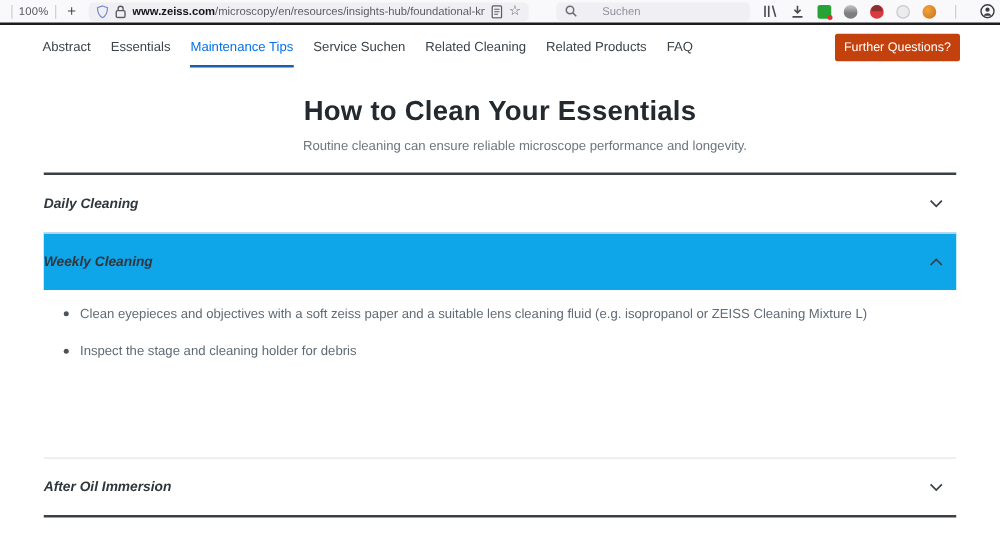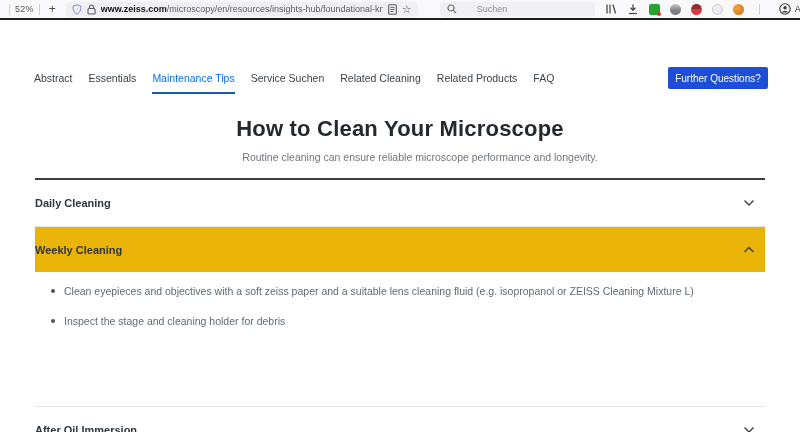--- a/index.html
+++ b/index.html
@@ -42,61 +42,61 @@
      border-radius:50%; background:#e03131;}
   .ext-gray{ background:linear-gradient(180deg,#c9c9c9 0%,#7e7e7e 60%);}
   .ext-red{ background:#d93a3f;}
   .ext-red::before{ content:""; position:absolute; left:1px; top:0; width:9px; height:5px;
      border-radius:5px 5px 0 0; background:#8c2f33;}
   .ext-pale{ background:#ececec; border:1px solid #c9c9ce;}
   .ext-orange{ background:radial-gradient(circle at 35% 35%, #f2a43c, #c96f17);}
   .account-wrap{ display:flex; align-items:center; gap:4px; margin-left:4px; color:#2f2f33;}
 
   
-  .site-nav{ position:relative; background:#fff; padding:12px 0 0 34px; height:37px;margin-top:40px;}
+  .site-nav{ position:relative; background:#fff; padding:12px 0 0 34px; height:37px;}
   .nav-tabs{ display:flex; gap:16px; list-style:none; }
   .nav-tab{ font-size:10.5px; color:#3c4349; padding-bottom:8px; cursor:pointer; }
   .nav-tab.active{ color:#0672e8; border-bottom:2px solid #1a5dab; }
   .cta-button{
     position:absolute; top:7px; right:32px; width:100px; height:22px;
-    background:#1d4ed8; color:#fff; font-size:10px; border:none; border-radius:2px;
+    background:#c2410c; color:#fff; font-size:10px; border:none; border-radius:2px;
     display:flex; align-items:center; justify-content:center; cursor:pointer;
     font-family:"Liberation Sans",sans-serif;
   }
 
   
   .article-header{ text-align:center; margin-top:19px; }
   .article-title{ font-size:22px; font-weight:bold; color:#23292e; letter-spacing:.2px;}
   .article-subtitle{ font-size:10.5px; color:#6e767d; margin-top:9px;margin-left:40px; }
 
   
   .accordion{ margin:15px 35px 0 35px; border-top:2px solid #3a4046; border-bottom:2px solid #3a4046;}
   .acc-row{
     height:46px; display:flex; align-items:center; justify-content:space-between;
-    padding-right:10px; cursor:pointer; background:#fff;
+    padding-right:10px; cursor:pointer; background:#fff;font-style:italic;
   }
-  .acc-row.expanded{ background:#eab308; }
+  .acc-row.expanded{ background:#0ea5e9; }
   .acc-row + .acc-row, .acc-content + .acc-row{ border-top:1px solid #e4e6e8; }
   .acc-label{ font-size:11px; font-weight:bold; color:#2f363c; }
   .acc-content{ background:#fff; height:134px; padding:13px 20px 0 15px; }
   .acc-content ul{ list-style:none; }
   .acc-content li{
     font-size:10.5px; color:#5f6b76; margin-bottom:18px; padding-left:14px; position:relative;
   }
   .acc-content li::before{
     content:""; position:absolute; left:1px; top:4px; width:4px; height:4px;
     border-radius:50%; background:#4a545d;
   }
 </style>
 </head>
 <body>
 
 <div class="browser-bar">
   <span class="tb-divider"></span>
-  <span class="zoom-indicator">52%</span>
+  <span class="zoom-indicator">100%</span>
   <span class="tb-divider"></span>
   <span class="newtab-btn">+</span>
 
   <div class="urlbar">
     <svg class="icon-svg" width="10" height="11" viewBox="0 0 10 11">
       <path d="M5 .8 L9 2.2 C9 6 8 8.5 5 10.2 C2 8.5 1 6 1 2.2 Z" fill="none" stroke="#7a8bd0" stroke-width="1"></path>
     </svg>
     <svg class="icon-svg" width="9" height="11" viewBox="0 0 9 11">
       <rect x="1" y="4.5" width="7" height="5.5" rx="1" fill="none" stroke="#5b5b66" stroke-width="1.1"></rect>
       <path d="M2.5 4.5 V3 a2 2 0 0 1 4 0 V4.5" fill="none" stroke="#5b5b66" stroke-width="1.1"></path>
@@ -153,21 +153,21 @@
     <li class="nav-tab active">Maintenance Tips</li>
     <li class="nav-tab">Service Suchen</li>
     <li class="nav-tab">Related Cleaning</li>
     <li class="nav-tab">Related Products</li>
     <li class="nav-tab">FAQ</li>
   </ul>
   <button class="cta-button">Further Questions?</button>
 </div>
 
 <div class="article-header">
-  <h1 class="article-title">How to Clean Your Microscope</h1>
+  <h1 class="article-title">How to Clean Your Essentials</h1>
   <div class="article-subtitle">Routine cleaning can ensure reliable microscope performance and longevity.</div>
 </div>
 
 <div class="accordion">
 
   <div class="acc-row">
     <span class="acc-label">Daily Cleaning</span>
     <svg class="icon-svg" width="12" height="8" viewBox="0 0 12 8">
       <path d="M1.5 1.5 L6 6 L10.5 1.5" fill="none" stroke="#3a4046" stroke-width="1.4"></path>
     </svg>

